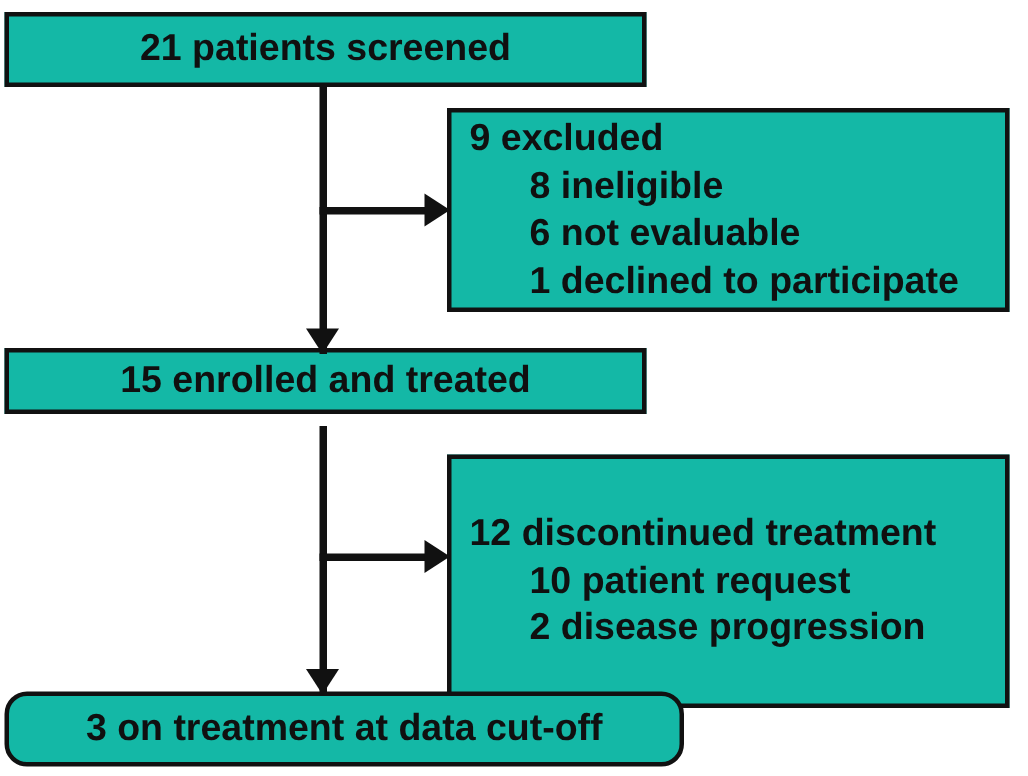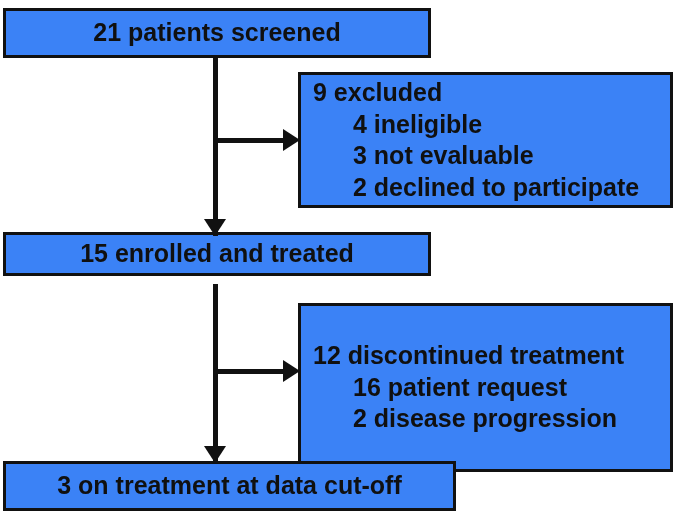--- a/index.html
+++ b/index.html
@@ -12,21 +12,21 @@
     width: 685px;
     height: 517px;
     background: #ffffff;
     font-family: "Liberation Sans", sans-serif;
     overflow: hidden;
   }
   .node-box {
     position: absolute;
     box-sizing: border-box;
     border: 3px solid #111111;
-    background: #3b82f6;
+    background: #14b8a6;
     display: flex;
     flex-direction: column;
     justify-content: center;
   }
   .node-center {
     text-align: center;
   }
   .node-left {
     align-items: flex-start;
   }
@@ -46,21 +46,21 @@
   }
   .node-left {
     padding-left: 12px;
   }
 
   
   #box-screened   { left: 3px;   top: 8px;   width: 428px; height: 50px; }
   #box-excluded   { left: 298px; top: 72px;  width: 375px; height: 136px; }
   #box-enrolled   { left: 3px;   top: 232px; width: 428px; height: 44px; }
   #box-discont    { left: 298px; top: 303px; width: 375px; height: 169px; }
-  #box-ontreat    { left: 3px;   top: 461px; width: 453px; height: 50px; }
+  #box-ontreat    { left: 3px;   top: 461px; width: 453px; height: 50px; border-radius: 15px; }
 
   
   .conn {
     position: absolute;
     background: #111111;
   }
   .v-line { width: 5px; }
   .h-line { height: 5px; }
 
   #trunk-1 { left: 213px; top: 58px;  height: 178px; }
@@ -92,32 +92,32 @@
 <body>
 
 <div id="flow-root">
 
   <div class="node-box node-center" id="box-screened">
     <div class="box-line">21 patients screened</div>
   </div>
 
   <div class="node-box node-left" id="box-excluded">
     <div class="box-line">9 excluded</div>
-    <div class="box-line sub">4 ineligible</div>
-    <div class="box-line sub">3 not evaluable</div>
-    <div class="box-line sub">2 declined to participate</div>
+    <div class="box-line sub">8 ineligible</div>
+    <div class="box-line sub">6 not evaluable</div>
+    <div class="box-line sub">1 declined to participate</div>
   </div>
 
   <div class="node-box node-center" id="box-enrolled">
     <div class="box-line">15 enrolled and treated</div>
   </div>
 
   <div class="node-box node-left" id="box-discont">
     <div class="box-line">12 discontinued treatment</div>
-    <div class="box-line sub">16 patient request</div>
+    <div class="box-line sub">10 patient request</div>
     <div class="box-line sub">2 disease progression</div>
   </div>
 
   <div class="node-box node-center" id="box-ontreat">
     <div class="box-line">3 on treatment at data cut-off</div>
   </div>
 
   <div class="conn v-line" id="trunk-1"></div>
   <div class="arrow arrow-down" id="arrow-d1"></div>
 

